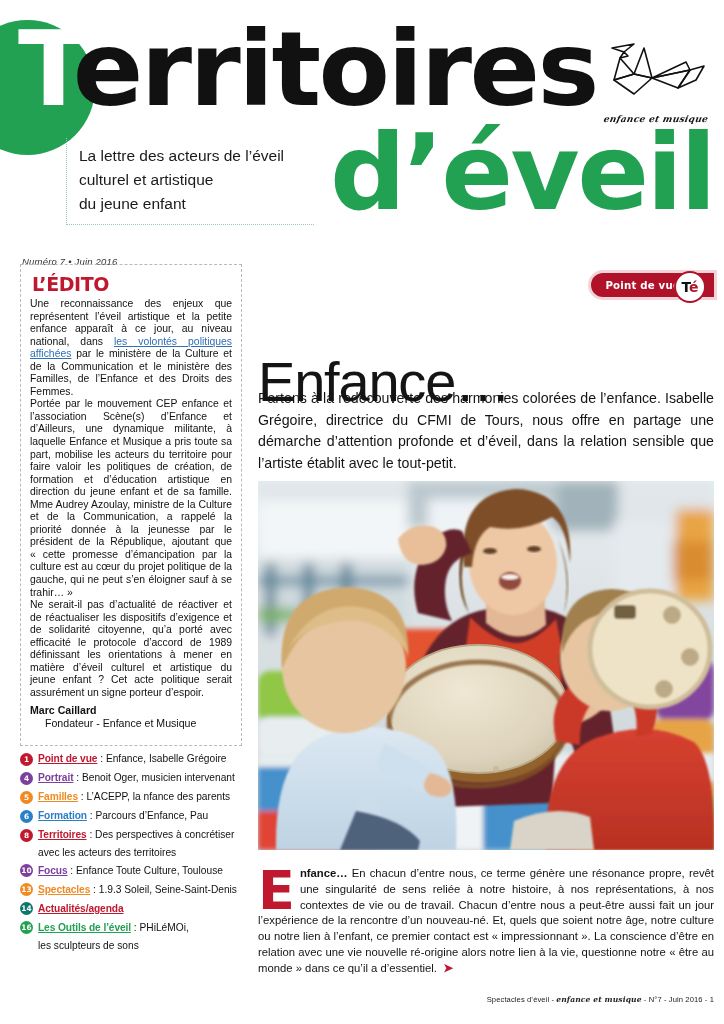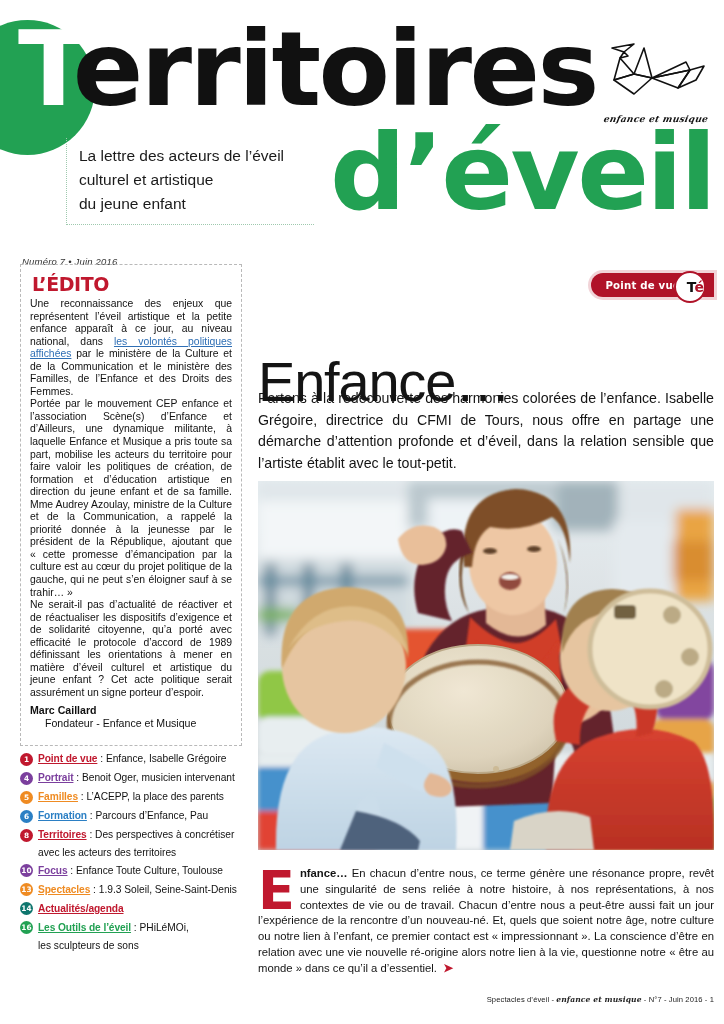--- a/index.html
+++ b/index.html
@@ -226,21 +226,21 @@
     position: absolute;
     right: 8px;
     top: -2px;
     width: 28px;
     height: 28px;
     border-radius: 50%;
     background: #ffffff;
     border: 2px solid #b01329;
     display: flex;
     align-items: center;
-    justify-content: flex-end;
+    justify-content: center;
   }
   .section-badge-emblem span {
     font-family: "DejaVu Sans", sans-serif;
     font-weight: bold;
     font-size: 14px;
     color: #111;
     line-height: 1;
   }
   .section-badge-emblem span i {
     color: #b01329;
@@ -371,21 +371,21 @@
     <div class="toc-item">
       <span class="toc-badge" style="background: rgb(192, 24, 46);">1</span>
       <span class="toc-body"><span class="toc-label" style="color: rgb(192, 24, 46);">Point de vue</span><span class="toc-sep"> : </span><span class="toc-desc">Enfance, Isabelle Grégoire</span></span>
     </div>
     <div class="toc-item">
       <span class="toc-badge" style="background: rgb(123, 63, 157);">4</span>
       <span class="toc-body"><span class="toc-label" style="color: rgb(123, 63, 157);">Portrait</span><span class="toc-sep"> : </span><span class="toc-desc">Benoit Oger, musicien intervenant</span></span>
     </div>
     <div class="toc-item">
       <span class="toc-badge" style="background: rgb(239, 139, 34);">5</span>
-      <span class="toc-body"><span class="toc-label" style="color: rgb(239, 139, 34);">Familles</span><span class="toc-sep"> : </span><span class="toc-desc">L’ACEPP, la place des parents</span></span>
+      <span class="toc-body"><span class="toc-label" style="color: rgb(239, 139, 34);">Familles</span><span class="toc-sep"> : </span><span class="toc-desc">L’ACEPP, la nfance des parents</span></span>
     </div>
     <div class="toc-item">
       <span class="toc-badge" style="background: rgb(43, 127, 196);">6</span>
       <span class="toc-body"><span class="toc-label" style="color: rgb(43, 127, 196); text-align: center;">Formation</span><span class="toc-sep"> : </span><span class="toc-desc">Parcours d’Enfance, Pau</span></span>
     </div>
     <div class="toc-item">
       <span class="toc-badge" style="background: rgb(192, 24, 46);">8</span>
       <span class="toc-body"><span class="toc-label" style="color: rgb(192, 24, 46);">Territoires</span><span class="toc-sep"> : </span><span class="toc-desc">Des perspectives à concrétiser</span></span>
     </div>
     <div style="margin-bottom: 5.5px;">

